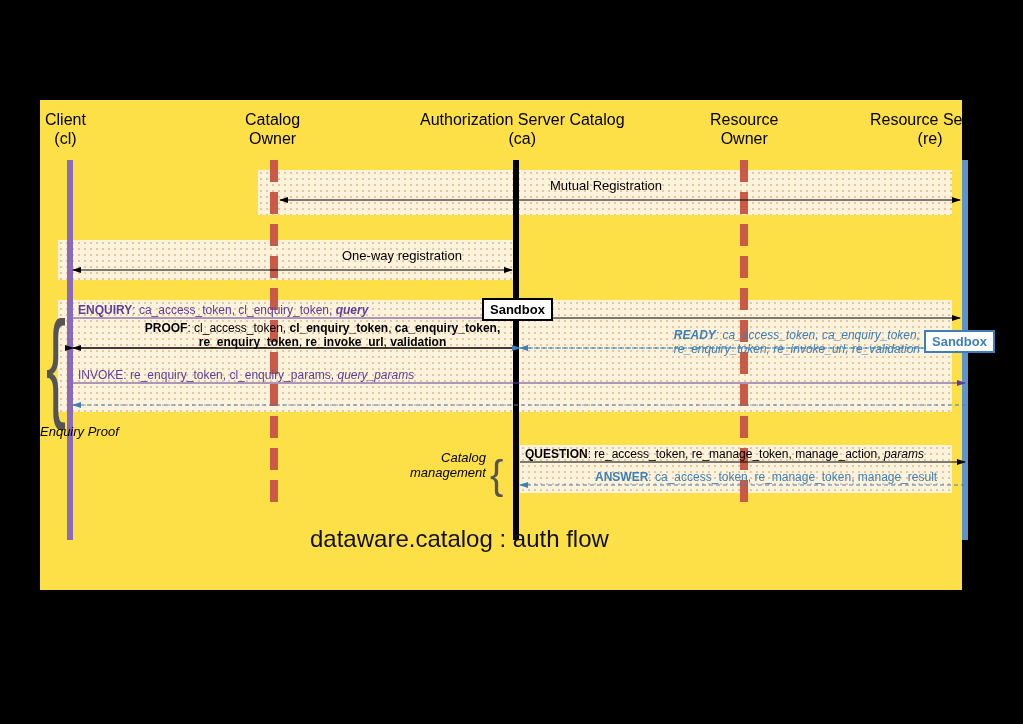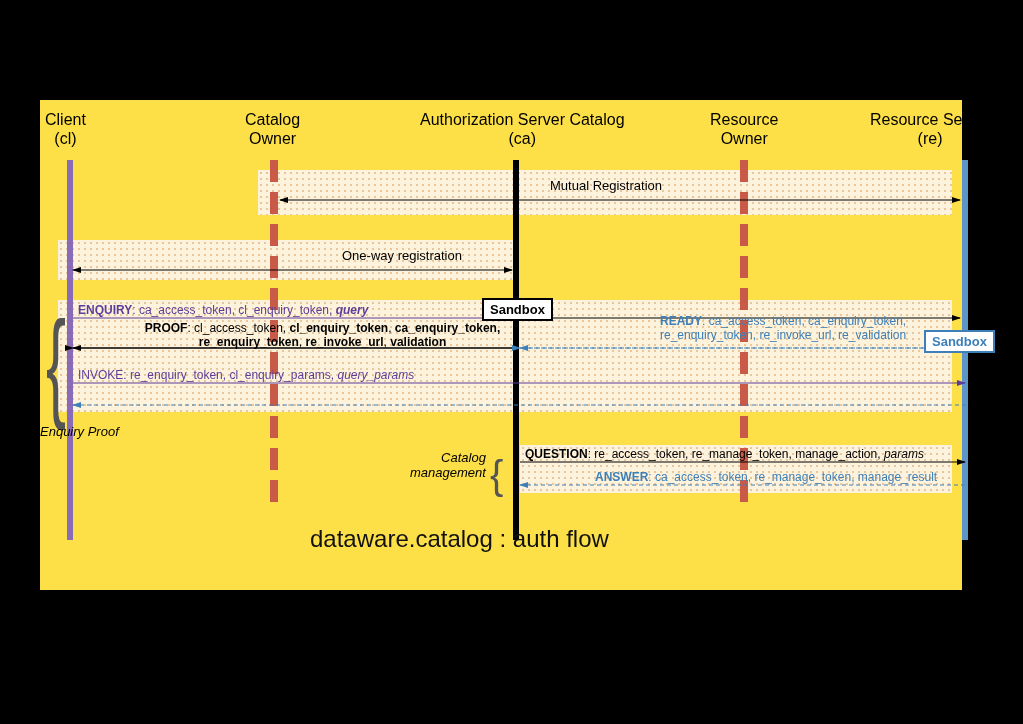--- a/index.html
+++ b/index.html
@@ -202,21 +202,21 @@
   <div class="sandbox-box" style="left:442px; top:198px; border-color:#000;">Sandbox</div>
   <div class="sandbox-box" style="left:884px; top:230px; border-color:#3d7fb8; color:#3d7fb8;">Sandbox</div>
 
   <div class="msg msg-purple" style="left:38px; top:203px;">
     <b>ENQUIRY</b><span>: ca_access_token, cl_enquiry_token, </span><b><i>query</i></b>
   </div>
   <div class="msg msg-black" style="left:95px; top:222px; line-height:1.15; text-align:center; width:375px;">
     <b>PROOF</b><span>: cl_access_token, </span><b>cl_enquiry_token</b><span>, </span><b style="white-space:pre">ca_enquiry_token,
 re_enquiry_token</b><span>, </span><b>re_invoke_url</b><span>, </span><b>validation</b>
   </div>
-  <div class="msg msg-blue" style="left:620px; top:215px; line-height:1.15; width:260px; white-space:normal;">
+  <div class="msg msg-blue" style="left:620px; top:229px; line-height:1.15; text-align:right; width:260px; white-space:normal;font-style:italic;">
     <b>READY</b><span style="white-space:pre">: ca_access_token, ca_enquiry_token,
 re_enquiry_token, re_invoke_url, re_validation</span>
   </div>
   <div class="msg msg-purple" style="left:38px; top:268px;">
     <span>INVOKE</span><span>: re_enquiry_token, cl_enquiry_params, </span><i>query_params</i>
   </div>
   <div class="msg msg-blue" style="left:555px; top:370px;">
     <b>ANSWER</b><span>: ca_access_token, re_manage_token, manage_result</span>
   </div>
   <div class="msg msg-black" style="left:485px; top:347px;">

